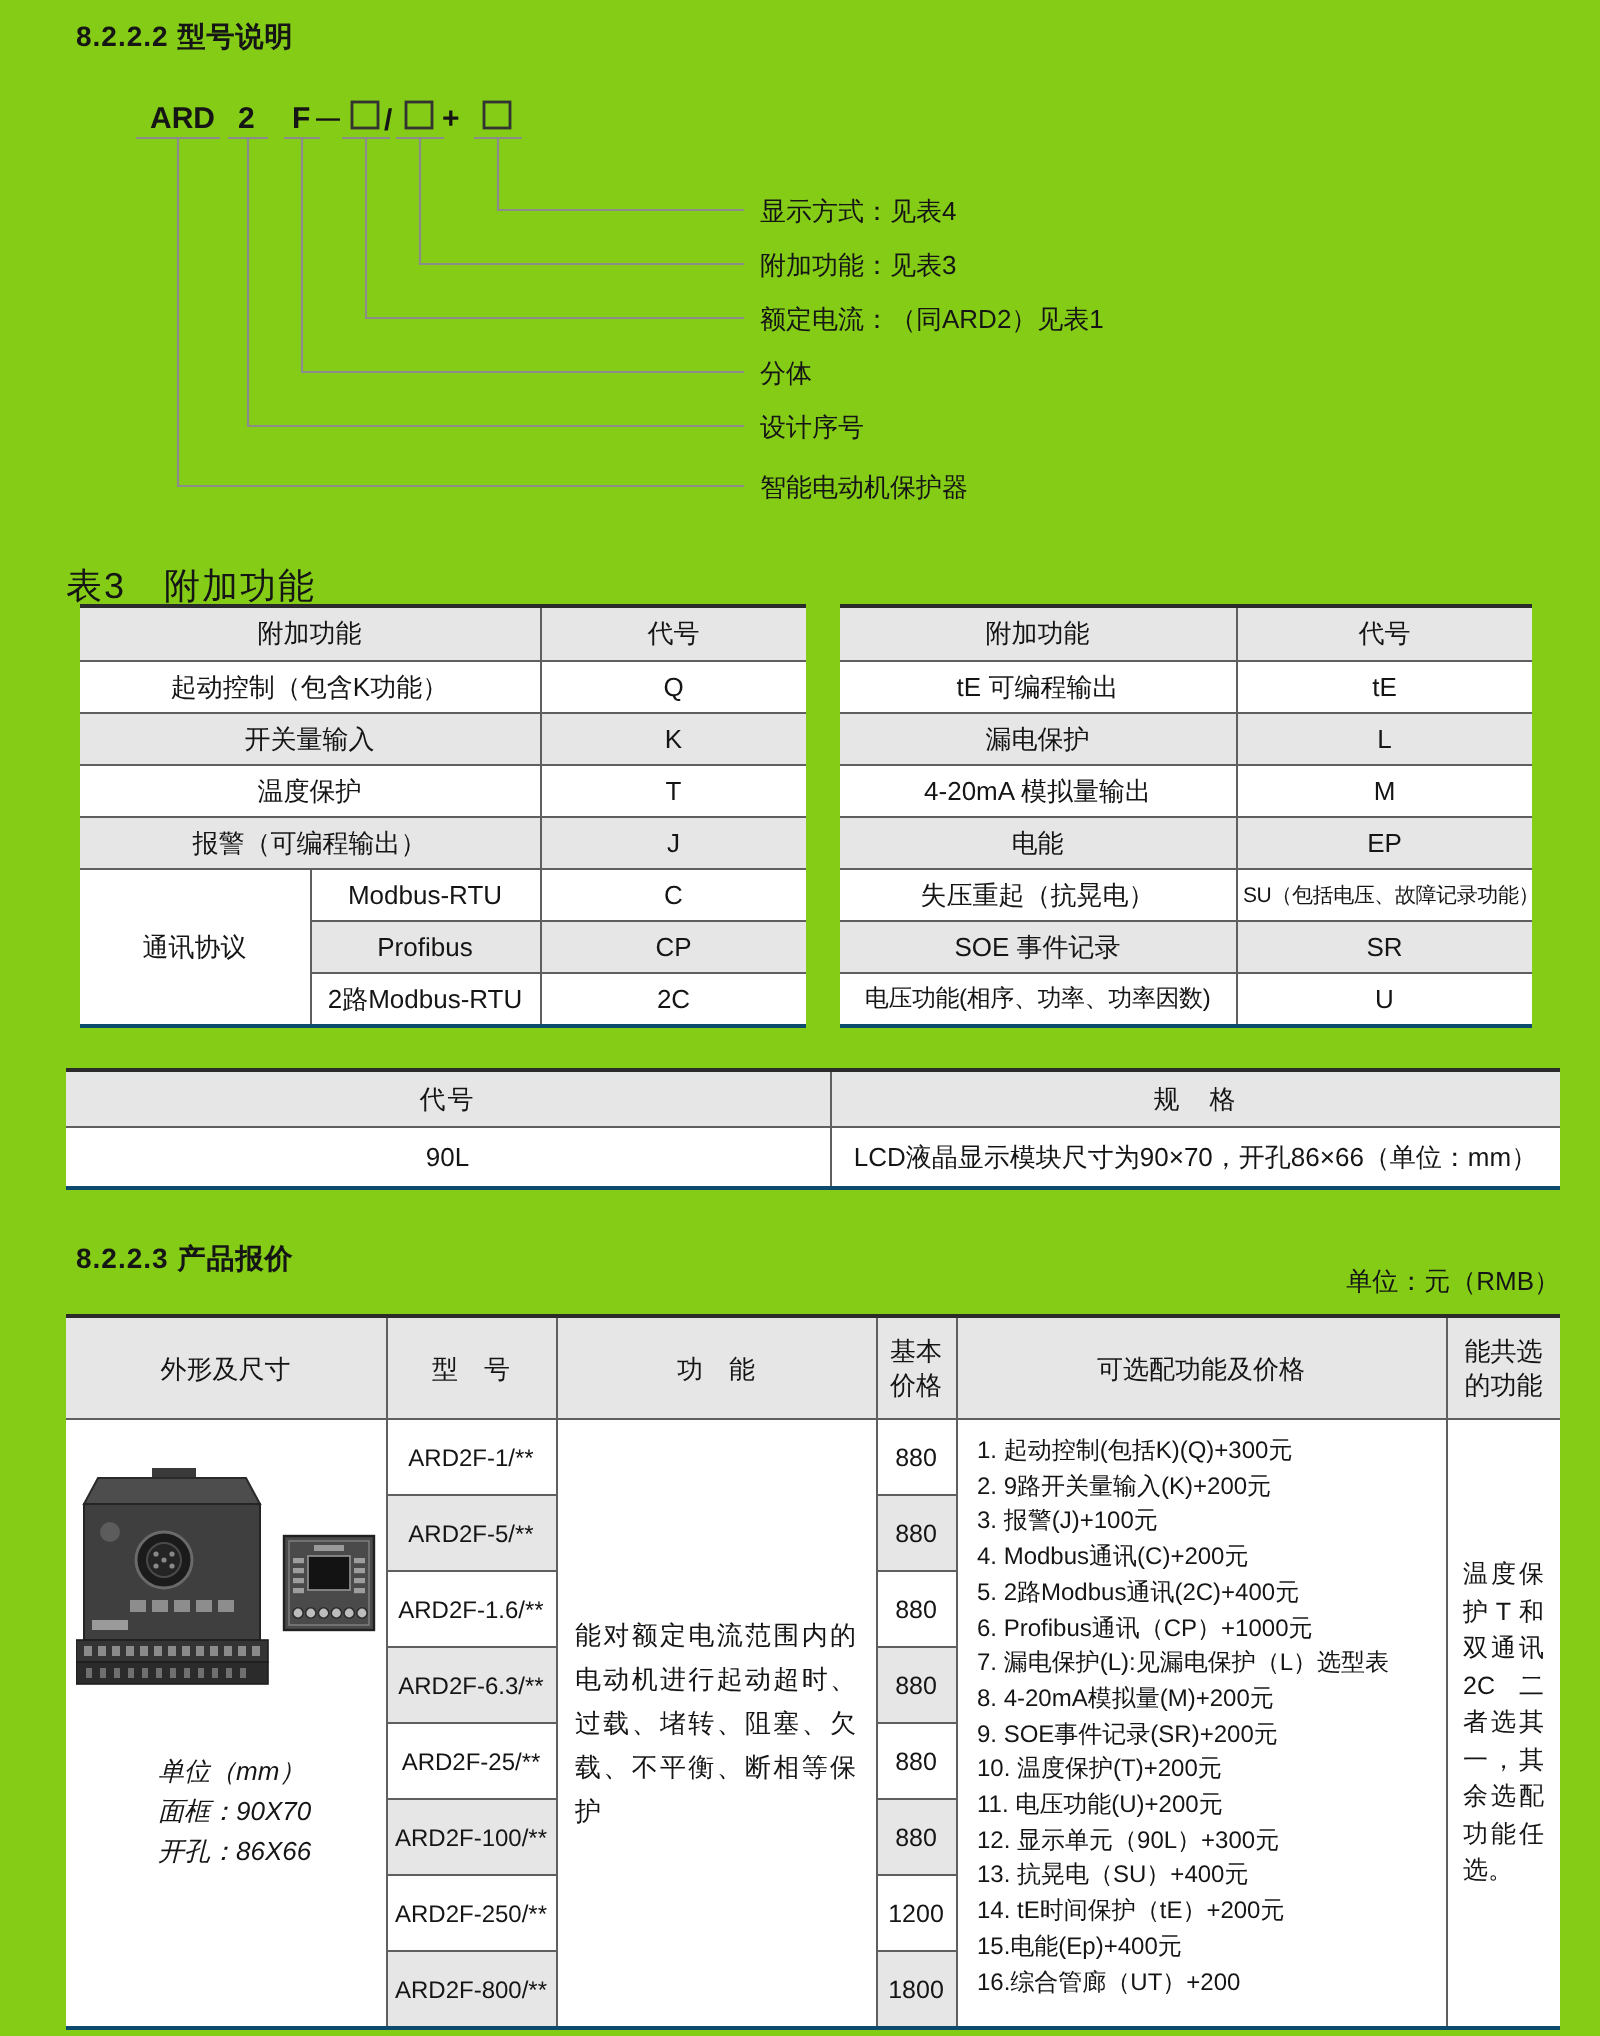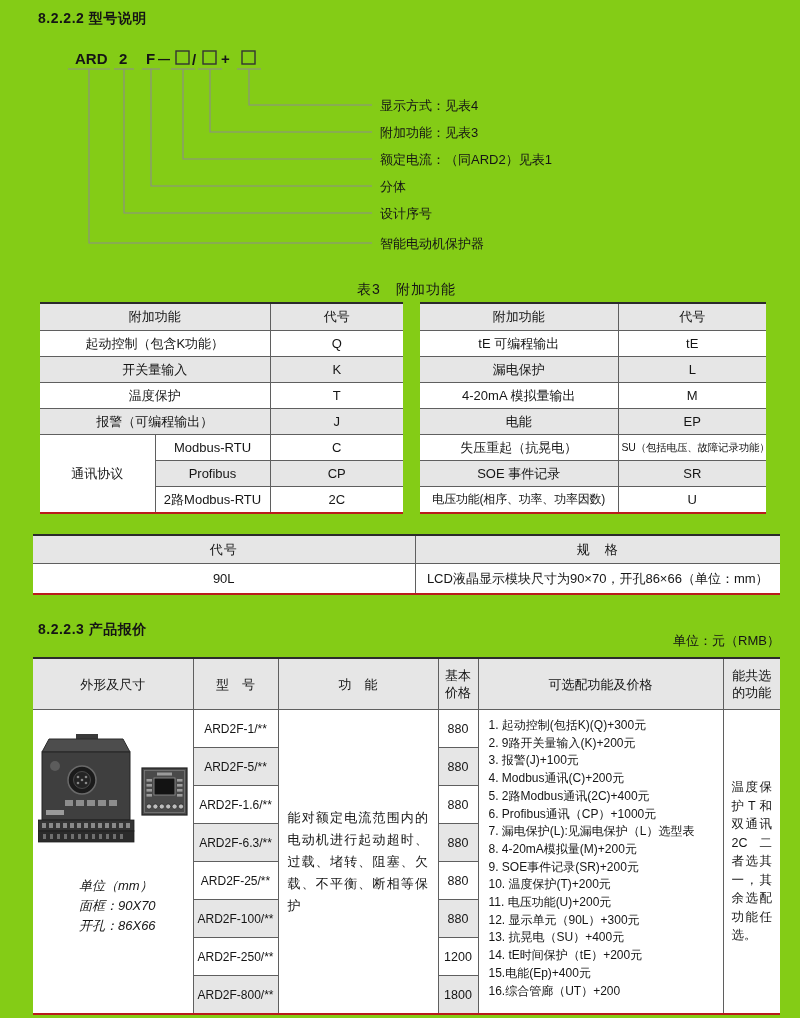--- a/index.html
+++ b/index.html
@@ -1,22 +1,22 @@
 <!DOCTYPE html>
 <html><head>
 <meta charset="utf-8">
 <style>
   html,body{margin:0;padding:0;background:#ffffff;}
   body{font-family:"Liberation Sans","DejaVu Sans",sans-serif;color:#151515;}
   .page{position:relative;width:800px;height:1018px;background:#84cc16;overflow:hidden;}
   .sec-title{position:absolute;font-size:14px;font-weight:bold;letter-spacing:0.5px;}
-  .tbl-title{position:absolute;left:33px;width:747px;text-align:center;font-size:14px;letter-spacing:1px;}
+  .tbl-title{position:absolute;left:33px;width:747px;font-size:18px;letter-spacing:1px;}
   .unit-note{position:absolute;top:632px;left:33px;width:747px;text-align:right;font-size:13px;}
   table.dt{position:absolute;border-collapse:collapse;table-layout:fixed;
-           border-top:2px solid #2b2b2b;border-bottom:2px solid #b91c1c;}
+           border-top:2px solid #2b2b2b;border-bottom:2px solid #0c4a6e;}
   table.dt th,table.dt td{border:1px solid #5f5f5f;font-weight:normal;font-size:13px;
            text-align:center;vertical-align:middle;padding:0 3px;background:#ffffff;overflow:hidden;}
   table.dt tr>*:first-child{border-left:none;}
   table.dt tr>*:last-child{border-right:none;}
   table.dt .g{background:#e6e6e6;}
   
   .t3 td,.t3 th{height:25px;}
   .t3 tr.hd th{height:26px;}
   .t3 .nw{white-space:nowrap;margin-left:28px;}
   .t3 .sm{font-size:10.5px;letter-spacing:-0.2px;}

